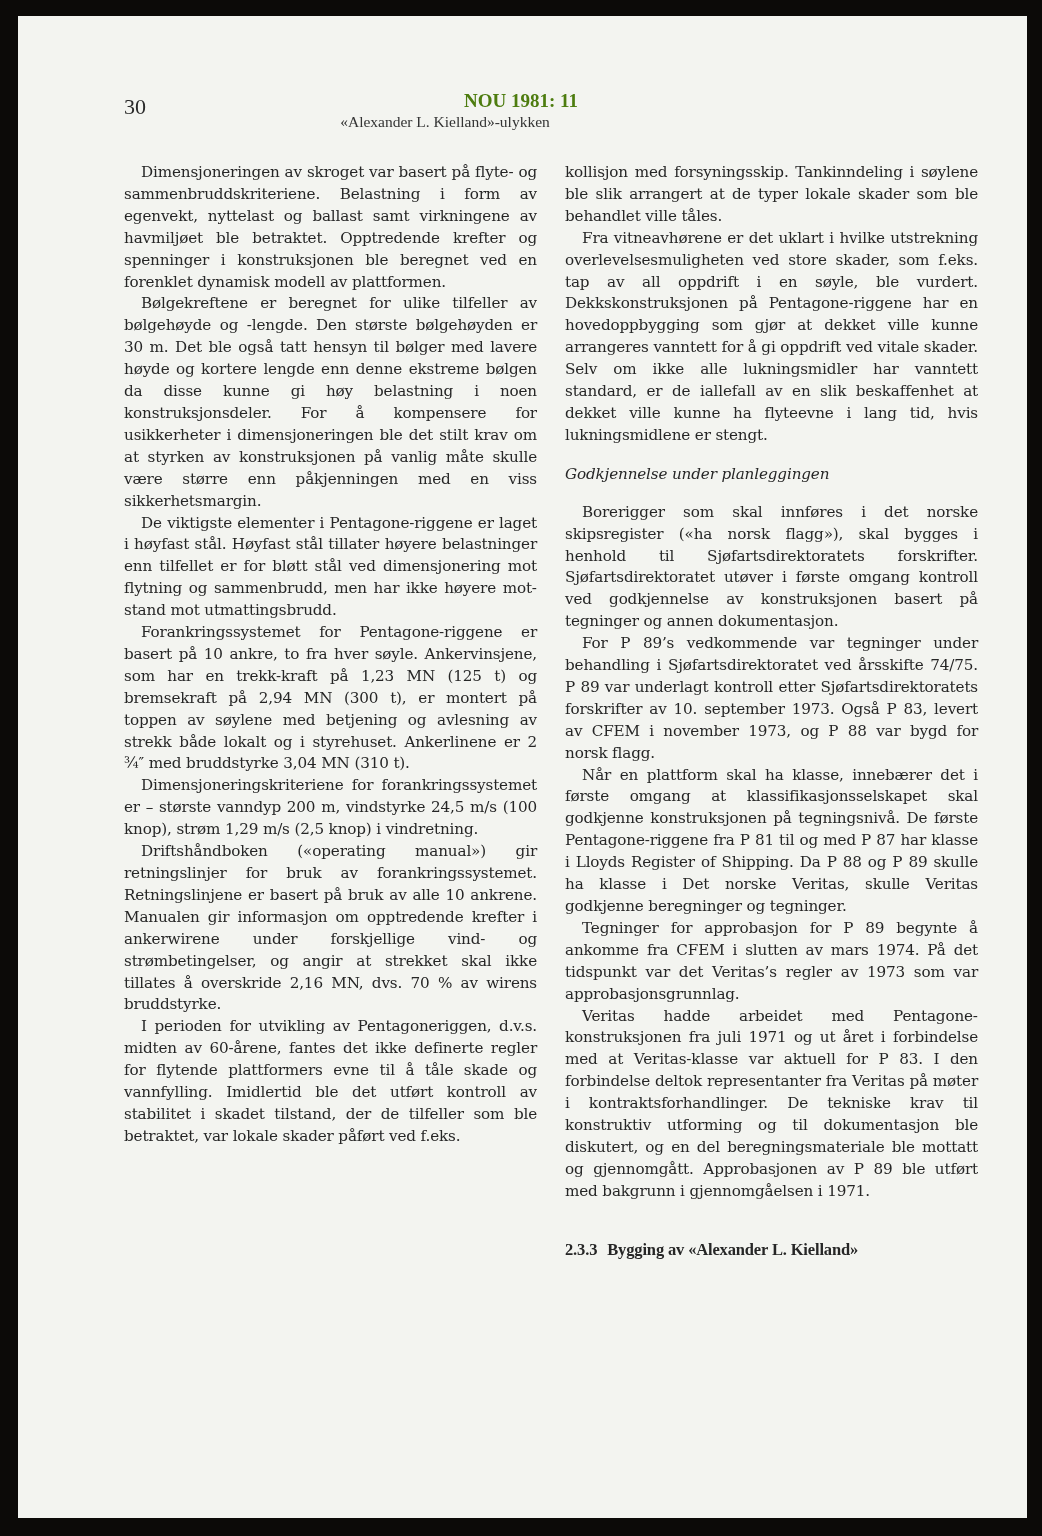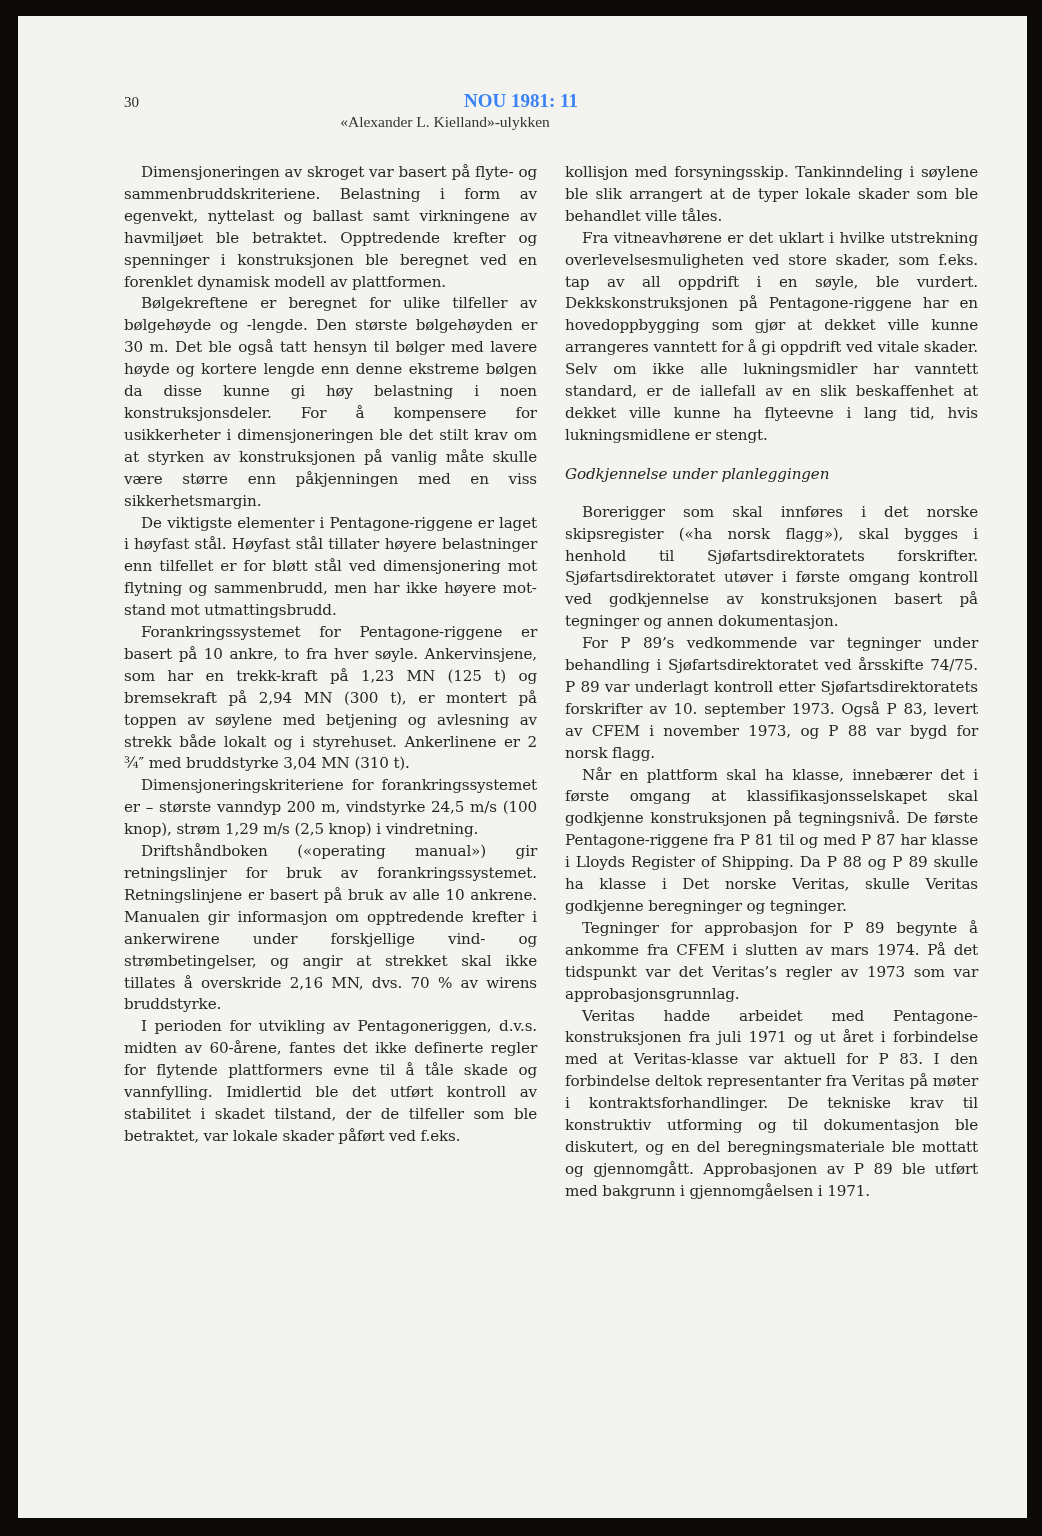--- a/index.html
+++ b/index.html
@@ -5,25 +5,25 @@
   html, body { margin: 0; padding: 0; }
   body {
     width: 1042px; height: 1536px; background: #0c0a08; position: relative; overflow: hidden;
   }
   .paper {
     position: absolute; left: 18px; top: 16px; width: 1009px; height: 1502px;
     background: #f3f4f0;
   }
   .page-number {
     position: absolute; left: 124px; top: 94px;
-    font-family: "Liberation Serif", serif; font-size: 15px; color: #2a2a2a;
+    font-family: "Liberation Serif", serif; font-size: 22px; color: #2a2a2a;
   }
   .header-title {
     position: absolute; left: 0; width: 1042px; top: 90px; text-align: center;
-    font-family: "Liberation Serif", serif; font-weight: bold; font-size: 19px; color: #3b82f6;
+    font-family: "Liberation Serif", serif; font-weight: bold; font-size: 19px; color: #4d7c0f;
   }
   .header-subtitle {
     position: absolute; left: 0; width: 890px; top: 113px; text-align: center;
     font-family: "Liberation Serif", serif; font-size: 15.5px; color: #333;
   }
   .column {
     position: absolute; top: 162px; width: 413px;
     font-family: "DejaVu Serif", serif; font-size: 15.2px; line-height: 21.9px;
     color: #262626; letter-spacing: -0.15px;
   }
@@ -64,13 +64,16 @@
   <p class="para">Fra vitneavhørene er det uklart i hvilke utstrekning overlevelsesmuligheten ved sto­re skader, som f.eks. tap av all oppdrift i en søyle, ble vurdert. Dekkskonstruksjonen på Pentagone-riggene har en hovedoppbygging som gjør at dekket ville kunne arrangeres vanntett for å gi oppdrift ved vitale skader. Selv om ikke alle lukningsmidler har vanntett standard, er de iallefall av en slik beskaffenhet at dekket ville kunne ha flyteevne i lang tid, hvis lukningsmidlene er stengt.</p>
 
   <p class="subheading">Godkjennelse under planleggingen</p>
 
   <p class="para">Borerigger som skal innføres i det norske skipsregister («ha norsk flagg»), skal bygges i henhold til Sjøfartsdirektoratets forskrifter. Sjøfartsdirektoratet utøver i første omgang kontroll ved godkjennelse av konstruksjonen basert på tegninger og annen dokumentasjon.</p>
   <p class="para">For P 89’s vedkommende var tegninger under behandling i Sjøfartsdirektoratet ved årsskifte 74/75. P 89 var underlagt kontroll etter Sjøfartsdirektoratets forskrifter av 10. september 1973. Også P 83, levert av CFEM i november 1973, og P 88 var bygd for norsk flagg.</p>
   <p class="para">Når en plattform skal ha klasse, innebærer det i første omgang at klassifikasjonsselska­pet skal godkjenne konstruksjonen på teg­ningsnivå. De første Pentagone-riggene fra P 81 til og med P 87 har klasse i Lloyds Register of Shipping. Da P 88 og P 89 skulle ha klasse i Det norske Veritas, skulle Veri­tas godkjenne beregninger og tegninger.</p>
   <p class="para">Tegninger for approbasjon for P 89 begyn­te å ankomme fra CFEM i slutten av mars 1974. På det tidspunkt var det Veritas’s regler av 1973 som var approbasjons­grunnlag.</p>
   <p class="para">Veritas hadde arbeidet med Pentagone­konstruksjonen fra juli 1971 og ut året i forbindelse med at Veritas-klasse var aktuell for P 83. I den forbindelse deltok represen­tanter fra Veritas på møter i kontraktsfor­handlinger. De tekniske krav til konstruk­tiv utforming og til dokumentasjon ble diskutert, og en del beregningsmateriale ble mottatt og gjennomgått. Approbasjonen av P 89 ble utført med bakgrunn i gjennomgåel­sen i 1971.</p>
 
+  <div class="section-heading">
+    <span class="num">2.3.3</span><span>Bygging av «Alexander L. Kielland»</span>
+  </div>
 </div>
 
 </body></html>

